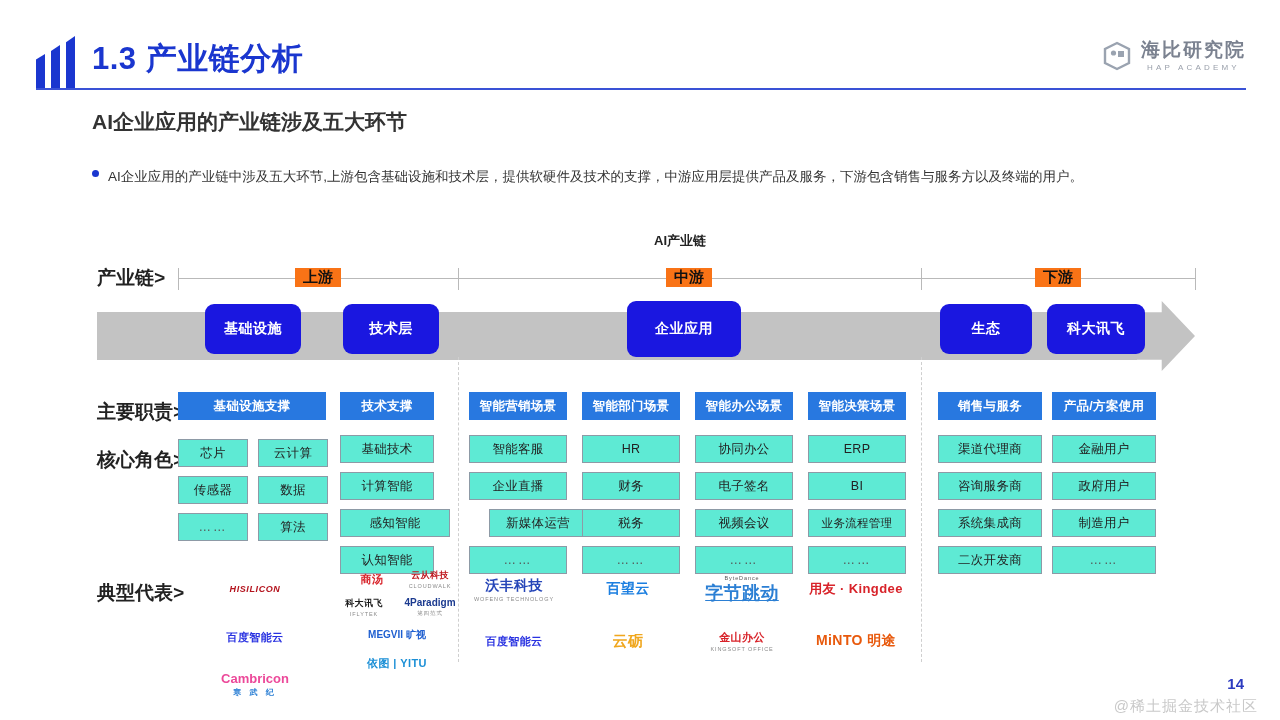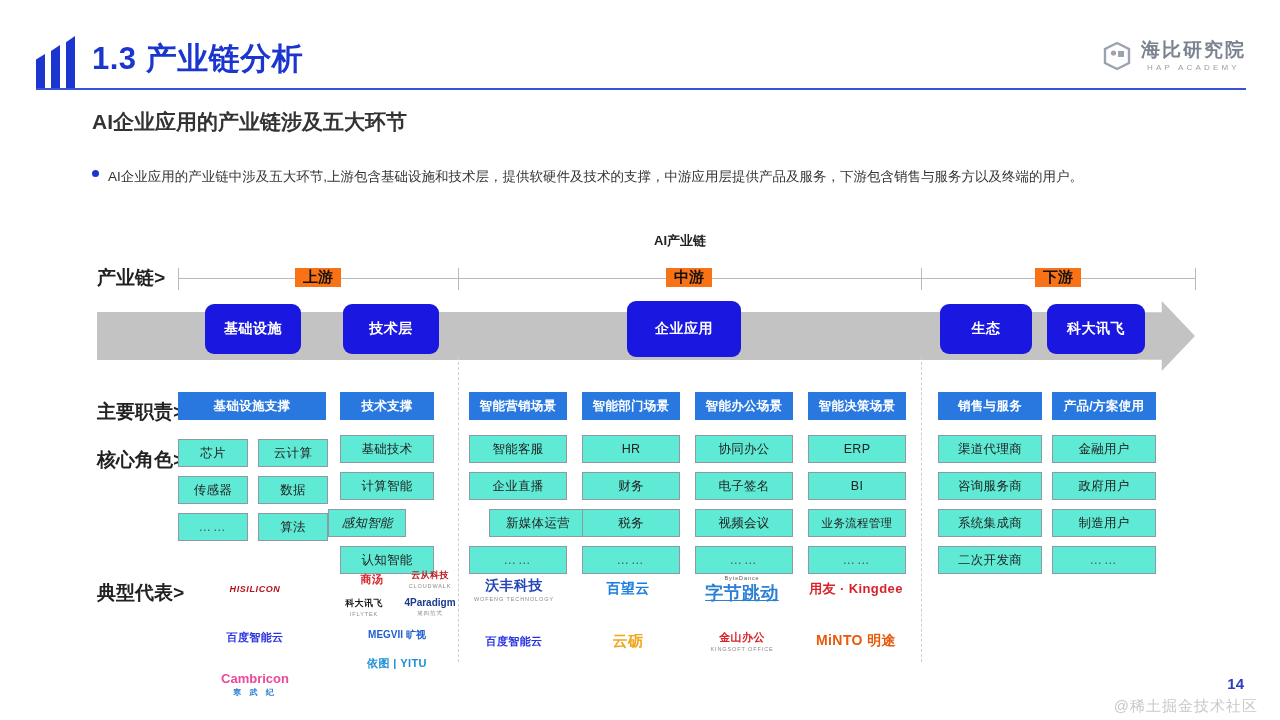--- a/index.html
+++ b/index.html
@@ -188,21 +188,21 @@
     <div class="rbox" style="left:178px; top:207px; width:70px;">芯片</div>
     <div class="rbox" style="left:178px; top:244px; width:70px;">传感器</div>
     <div class="rbox dots" style="left:178px; top:281px; width:70px;">……</div>
 
     <div class="rbox" style="left:258px; top:207px; width:70px;">云计算</div>
     <div class="rbox" style="left:258px; top:244px; width:70px;">数据</div>
     <div class="rbox" style="left:258px; top:281px; width:70px;">算法</div>
 
     <div class="rbox" style="left:340px; top:203px; width:94px;">基础技术</div>
     <div class="rbox" style="left:340px; top:240px; width:94px;">计算智能</div>
-    <div class="rbox" style="left:328px; top:277px; width:78px;font-style:italic;">感知智能</div>
+    <div class="rbox" style="left:340px; top:277px; width:110px;">感知智能</div>
     <div class="rbox" style="left:340px; top:314px; width:94px;">认知智能</div>
 
     <div class="rbox" style="left:469px; top:203px; width:98px;">智能客服</div>
     <div class="rbox" style="left:469px; top:240px; width:98px;">企业直播</div>
     <div class="rbox" style="left:469px; top:277px; width:98px;margin-left:20px;">新媒体运营</div>
     <div class="rbox dots" style="left:469px; top:314px; width:98px;">……</div>
 
     <div class="rbox" style="left:582px; top:203px; width:98px;">HR</div>
     <div class="rbox" style="left:582px; top:240px; width:98px;">财务</div>
     <div class="rbox" style="left:582px; top:277px; width:98px;">税务</div>

